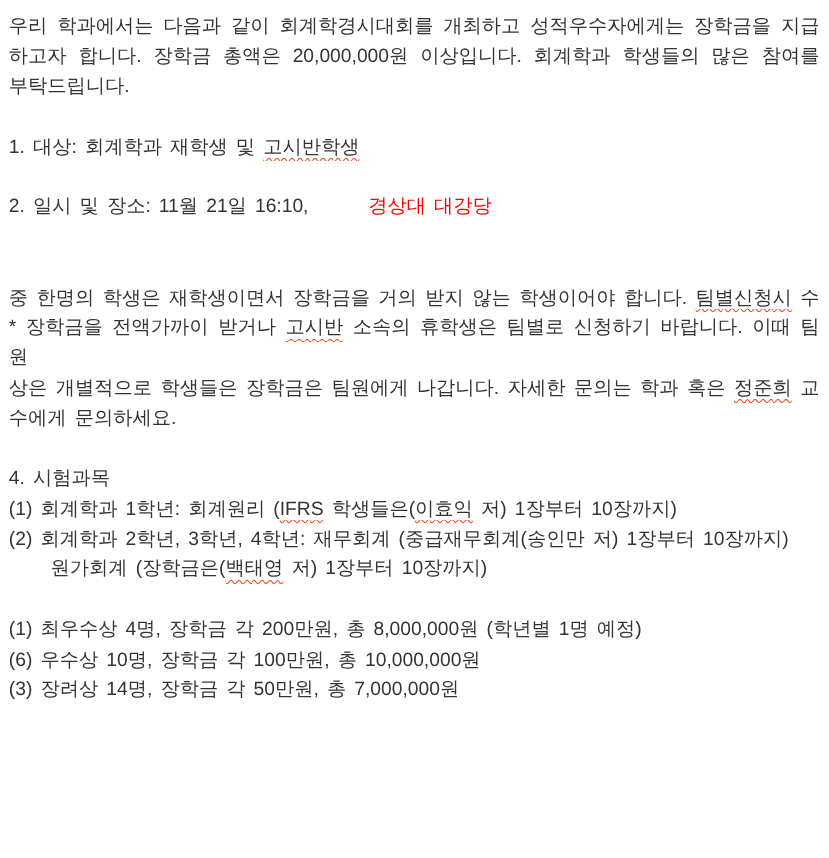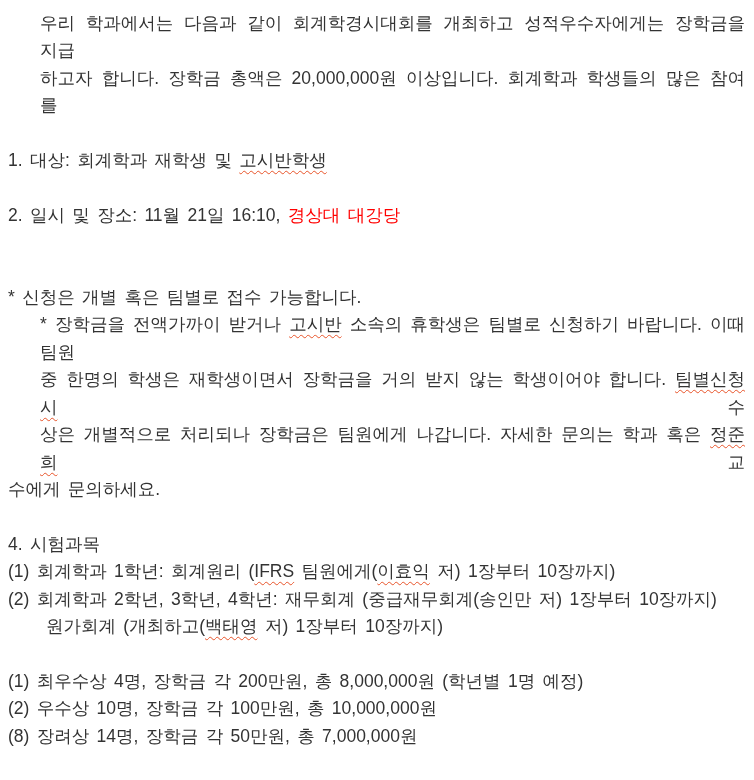--- a/index.html
+++ b/index.html
@@ -28,51 +28,50 @@
     word-spacing: 2.5px;
   }
   .line {
     min-height: 27.4px;
     text-align: left;
     white-space: normal;
   }
   .line.justify {
     text-align: justify;
     text-align-last: justify;
-    margin-left: 32px;
   }
-  .seg-red { color: var(--red); }
+  .seg-red { color: var(--red); margin-left: 47px; }
   .seg-misspelled {
     text-decoration-line: underline;
     text-decoration-style: wavy;
     text-decoration-color: var(--squiggle);
     text-decoration-thickness: 1px;
     text-underline-offset: 4px;
   }
 </style>
 </head>
 <body>
 
 <div class="doc" id="doc">
     <div class="line justify"><span>우리 학과에서는 다음과 같이 회계학경시대회를 개최하고 성적우수자에게는 장학금을 지급</span></div>
     <div class="line justify"><span>하고자 합니다. 장학금 총액은 20,000,000원 이상입니다. 회계학과 학생들의 많은 참여를</span></div>
+    <div class="line"><span>부탁드립니다.</span></div>
     <div class="line">&nbsp;</div>
     <div class="line"><span>1. 대상: 회계학과 재학생 및 </span><span class="seg-misspelled">고시반학생</span></div>
     <div class="line">&nbsp;</div>
     <div class="line"><span>2. 일시 및 장소: 11월 21일 16:10, </span><span class="seg-red">경상대 대강당</span></div>
     <div class="line">&nbsp;</div>
     <div class="line">&nbsp;</div>
-    <div class="line"><span>* 신청은 개별 혹은 팀별로 접수 가능합니다.</span></div>
+    <div class="line justify"><span>중 한명의 학생은 재학생이면서 장학금을 거의 받지 않는 학생이어야 합니다. </span><span class="seg-misspelled">팀별신청시</span><span> 수</span></div>
     <div class="line justify"><span>* 장학금을 전액가까이 받거나 </span><span class="seg-misspelled">고시반</span><span> 소속의 휴학생은 팀별로 신청하기 바랍니다. 이때 팀원</span></div>
-    <div class="line justify"><span>중 한명의 학생은 재학생이면서 장학금을 거의 받지 않는 학생이어야 합니다. </span><span class="seg-misspelled">팀별신청시</span><span> 수</span></div>
-    <div class="line justify"><span>상은 개별적으로 처리되나 장학금은 팀원에게 나갑니다. 자세한 문의는 학과 혹은 </span><span class="seg-misspelled">정준희</span><span> 교</span></div>
+    <div class="line justify"><span>상은 개별적으로 학생들은 장학금은 팀원에게 나갑니다. 자세한 문의는 학과 혹은 </span><span class="seg-misspelled">정준희</span><span> 교</span></div>
     <div class="line"><span>수에게 문의하세요.</span></div>
     <div class="line">&nbsp;</div>
     <div class="line"><span>4. 시험과목</span></div>
-    <div class="line"><span>(1) 회계학과 1학년: 회계원리 (</span><span class="seg-misspelled">IFRS</span><span> 팀원에게(</span><span class="seg-misspelled">이효익</span><span> 저) 1장부터 10장까지)</span></div>
+    <div class="line"><span>(1) 회계학과 1학년: 회계원리 (</span><span class="seg-misspelled">IFRS</span><span> 학생들은(</span><span class="seg-misspelled">이효익</span><span> 저) 1장부터 10장까지)</span></div>
     <div class="line"><span>(2) 회계학과 2학년, 3학년, 4학년: 재무회계 (중급재무회계(송인만 저) 1장부터 10장까지)</span></div>
-    <div class="line" style="padding-left: 38px;"><span>원가회계 (개최하고(</span><span class="seg-misspelled">백태영</span><span> 저) 1장부터 10장까지)</span></div>
+    <div class="line" style="padding-left: 38px;"><span>원가회계 (장학금은(</span><span class="seg-misspelled">백태영</span><span> 저) 1장부터 10장까지)</span></div>
     <div class="line">&nbsp;</div>
     <div class="line"><span>(1) 최우수상 4명, 장학금 각 200만원, 총 8,000,000원 (학년별 1명 예정)</span></div>
-    <div class="line"><span>(2) 우수상 10명, 장학금 각 100만원, 총 10,000,000원</span></div>
-    <div class="line"><span>(8) 장려상 14명, 장학금 각 50만원, 총 7,000,000원</span></div>
+    <div class="line"><span>(6) 우수상 10명, 장학금 각 100만원, 총 10,000,000원</span></div>
+    <div class="line"><span>(3) 장려상 14명, 장학금 각 50만원, 총 7,000,000원</span></div>
     <div class="line"></div>
   </div>
 
 </body></html>

